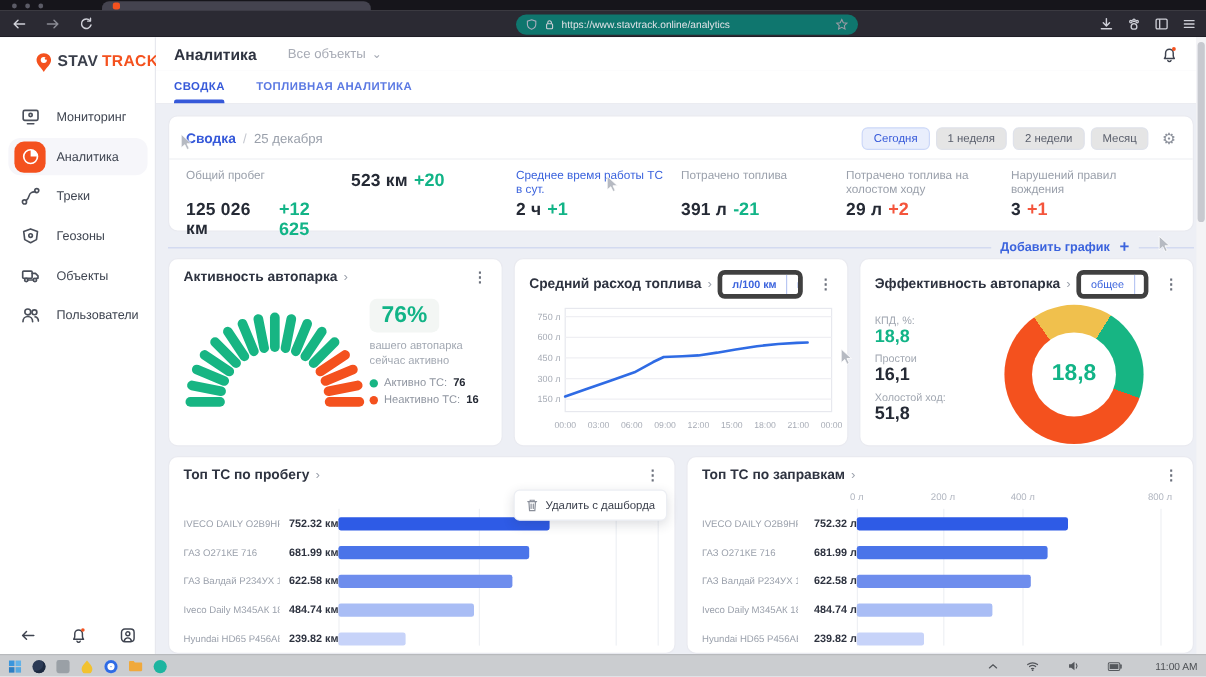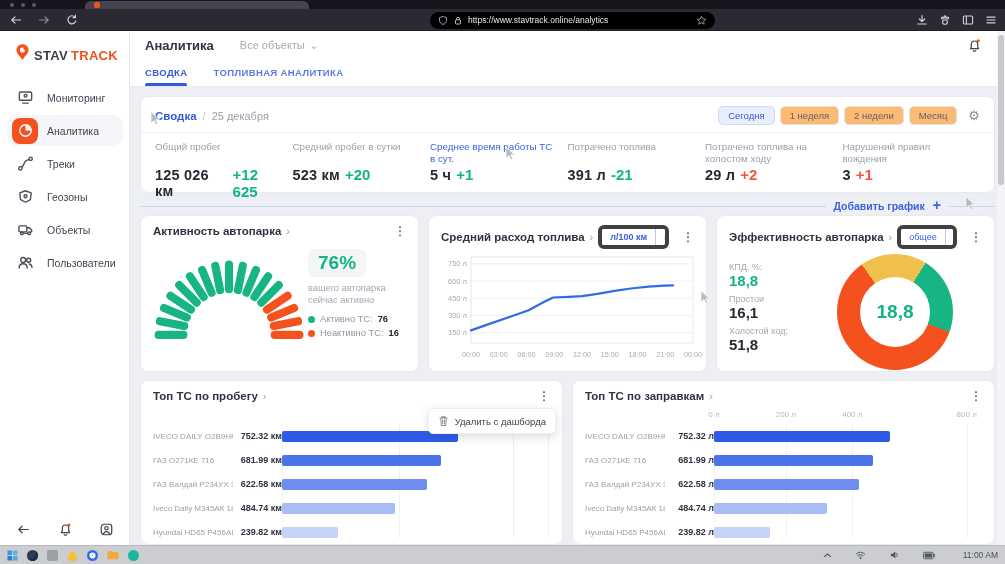--- a/index.html
+++ b/index.html
@@ -7,28 +7,28 @@
   #screen{position:relative;width:1005px;height:564px;background:#edeff5;overflow:hidden}
 
   
   #tabstrip{position:absolute;top:0;left:0;width:1005px;height:9px;background:#16151b}
   .win-dot{position:absolute;top:3px;width:4px;height:4px;border-radius:50%;background:#5b5b66}
   #browser-tab{position:absolute;left:85px;top:1px;width:224px;height:8px;background:#44434f;border-radius:6px 6px 0 0}
   #tab-favicon{position:absolute;left:9px;top:1px;width:6px;height:6px;border-radius:2px;background:#f4511e}
   #toolbar{position:absolute;top:9px;left:0;width:1005px;height:22px;background:#2b2a33;border-bottom:1px solid #1f1e26}
   .nav-btns{position:absolute;left:10px;top:0;height:22px;display:flex;align-items:center;gap:16px;color:#cfd0d8}
   .tb-ic{display:flex}
-  #urlbar{position:absolute;left:430px;top:2.5px;width:285px;height:17px;background:#000000;border-radius:9px;display:flex;align-items:center;padding:0 8px;gap:5px}
+  #urlbar{position:absolute;left:430px;top:2.5px;width:285px;height:17px;background:#0f766e;border-radius:9px;display:flex;align-items:center;padding:0 8px;gap:5px}
   #url-text{flex:1;font-size:8.5px;color:#e2e3e8;white-space:nowrap;overflow:hidden}
   #toolbar-right{position:absolute;right:8px;top:0;height:22px;display:flex;align-items:center;gap:11px;color:#cfd0d8}
 
   
   #app{position:absolute;top:31px;left:0;width:1005px;height:514px;background:#edeff5}
   #sidebar{position:absolute;left:0;top:0;width:130px;height:514px;background:#fff;border-right:1px solid #e7e8ee}
-  #logo{position:absolute;left:14px;top:12px;display:flex;align-items:flex-end;gap:3px}
+  #logo{position:absolute;left:28px;top:12px;display:flex;align-items:flex-start;gap:3px}
   .logo-stav{font-size:13px;font-weight:bold;color:#3a3f4b;letter-spacing:.3px}
   .logo-track{font-size:13px;font-weight:bold;color:#f4511e;letter-spacing:.3px}
   #side-nav{position:absolute;top:50px;left:0;width:130px}
   .nav-item{position:relative;height:33px;display:flex;align-items:center;gap:9px;padding-left:12px;cursor:pointer}
   .nav-item::before{content:'';position:absolute;left:7px;right:7px;top:1px;bottom:1px;border-radius:10px;background:transparent}
   .nav-item.active::before{background:#f6f6fa}
   .ni-icon{position:relative;width:26px;height:26px;display:flex;align-items:center;justify-content:center;color:#4a4f5a;z-index:1}
   .nav-item.active .ni-icon{background:#f4511e;border-radius:8px;color:#fff}
   .ni-label{position:relative;font-size:10.5px;color:#3f4551;z-index:1}
   #side-footer{position:absolute;bottom:8px;left:0;width:130px;display:flex;justify-content:space-between;padding:0 16px;color:#3f4450}
@@ -47,21 +47,21 @@
 
   .card{position:absolute;background:#fff;border:1px solid #e9eaf0;border-radius:8px}
 
   
   #summary-card{left:10px;top:9px;width:855px;height:97px}
   .sum-head{display:flex;align-items:center;padding:9px 14px 7px;gap:6px;border-bottom:1px solid #eef0f4}
   #sum-title{font-size:11.5px;font-weight:bold;color:#3659d9;cursor:pointer}
   .sum-sep{font-size:11px;color:#c4c7cf}
   #sum-date{font-size:11px;color:#9aa0ab}
   .periods{margin-left:auto;display:flex;gap:5px;align-items:center}
-  .pbtn{font-size:9.5px;color:#5a5f6c;border:1px solid #dfe2ea;background:#fdba74;border-radius:5px;padding:3px 9px;cursor:pointer;white-space:nowrap}
+  .pbtn{font-size:9.5px;color:#5a5f6c;border:1px solid #dfe2ea;background:#e5e5e5;border-radius:5px;padding:3px 9px;cursor:pointer;white-space:nowrap}
   .pbtn.active{background:#e9eefc;border-color:#ccd8f8;color:#3659d9}
   .gear{font-size:13px;color:#8a8f9a;margin-left:5px;cursor:pointer;line-height:1}
   #stats-row{display:flex;padding:8px 14px 0}
   .stat{flex:1;padding-right:8px}
   .s-label{font-size:9.8px;color:#9aa0ab;line-height:1.25;min-height:24px}
   .stat.accent .s-label{color:#3b63dd}
   .s-valrow{display:flex;align-items:baseline;gap:5px;margin-top:1px}
   .s-value{font-size:14.5px;font-weight:bold;color:#252a35;letter-spacing:.2px}
   .s-delta{font-size:15px;font-weight:bold}
   .s-delta.green{color:#12b487}
@@ -359,30 +359,29 @@
           </div>
           <div id="stats-row">
               <div class="stat">
                 <div class="s-label">Общий пробег</div>
                 <div class="s-valrow">
                   <span class="s-value">125 026 км</span>
                   <span class="s-delta green">+12 625</span>
                 </div>
               </div>
               <div class="stat">
-                <div class="s-label">Средний пробег в сутки</div>
                 <div class="s-valrow">
                   <span class="s-value">523 км</span>
                   <span class="s-delta green">+20</span>
                 </div>
               </div>
               <div class="stat accent">
                 <div class="s-label">Среднее время работы ТС в сут.</div>
                 <div class="s-valrow">
-                  <span class="s-value">5 ч</span>
+                  <span class="s-value">2 ч</span>
                   <span class="s-delta green">+1</span>
                 </div>
               </div>
               <div class="stat">
                 <div class="s-label">Потрачено топлива</div>
                 <div class="s-valrow">
                   <span class="s-value">391 л</span>
                   <span class="s-delta green">-21</span>
                 </div>
               </div>

